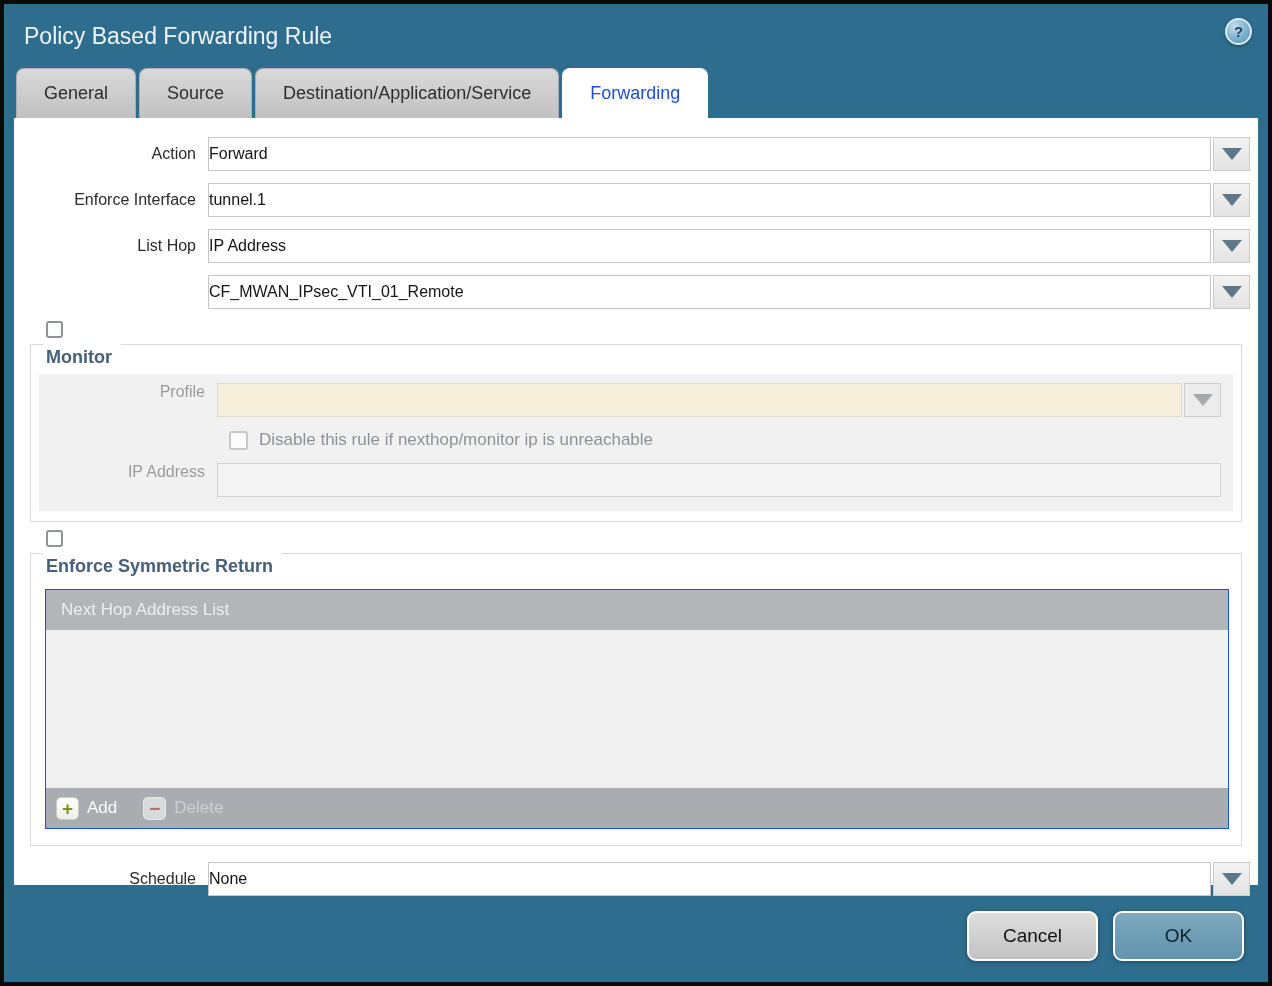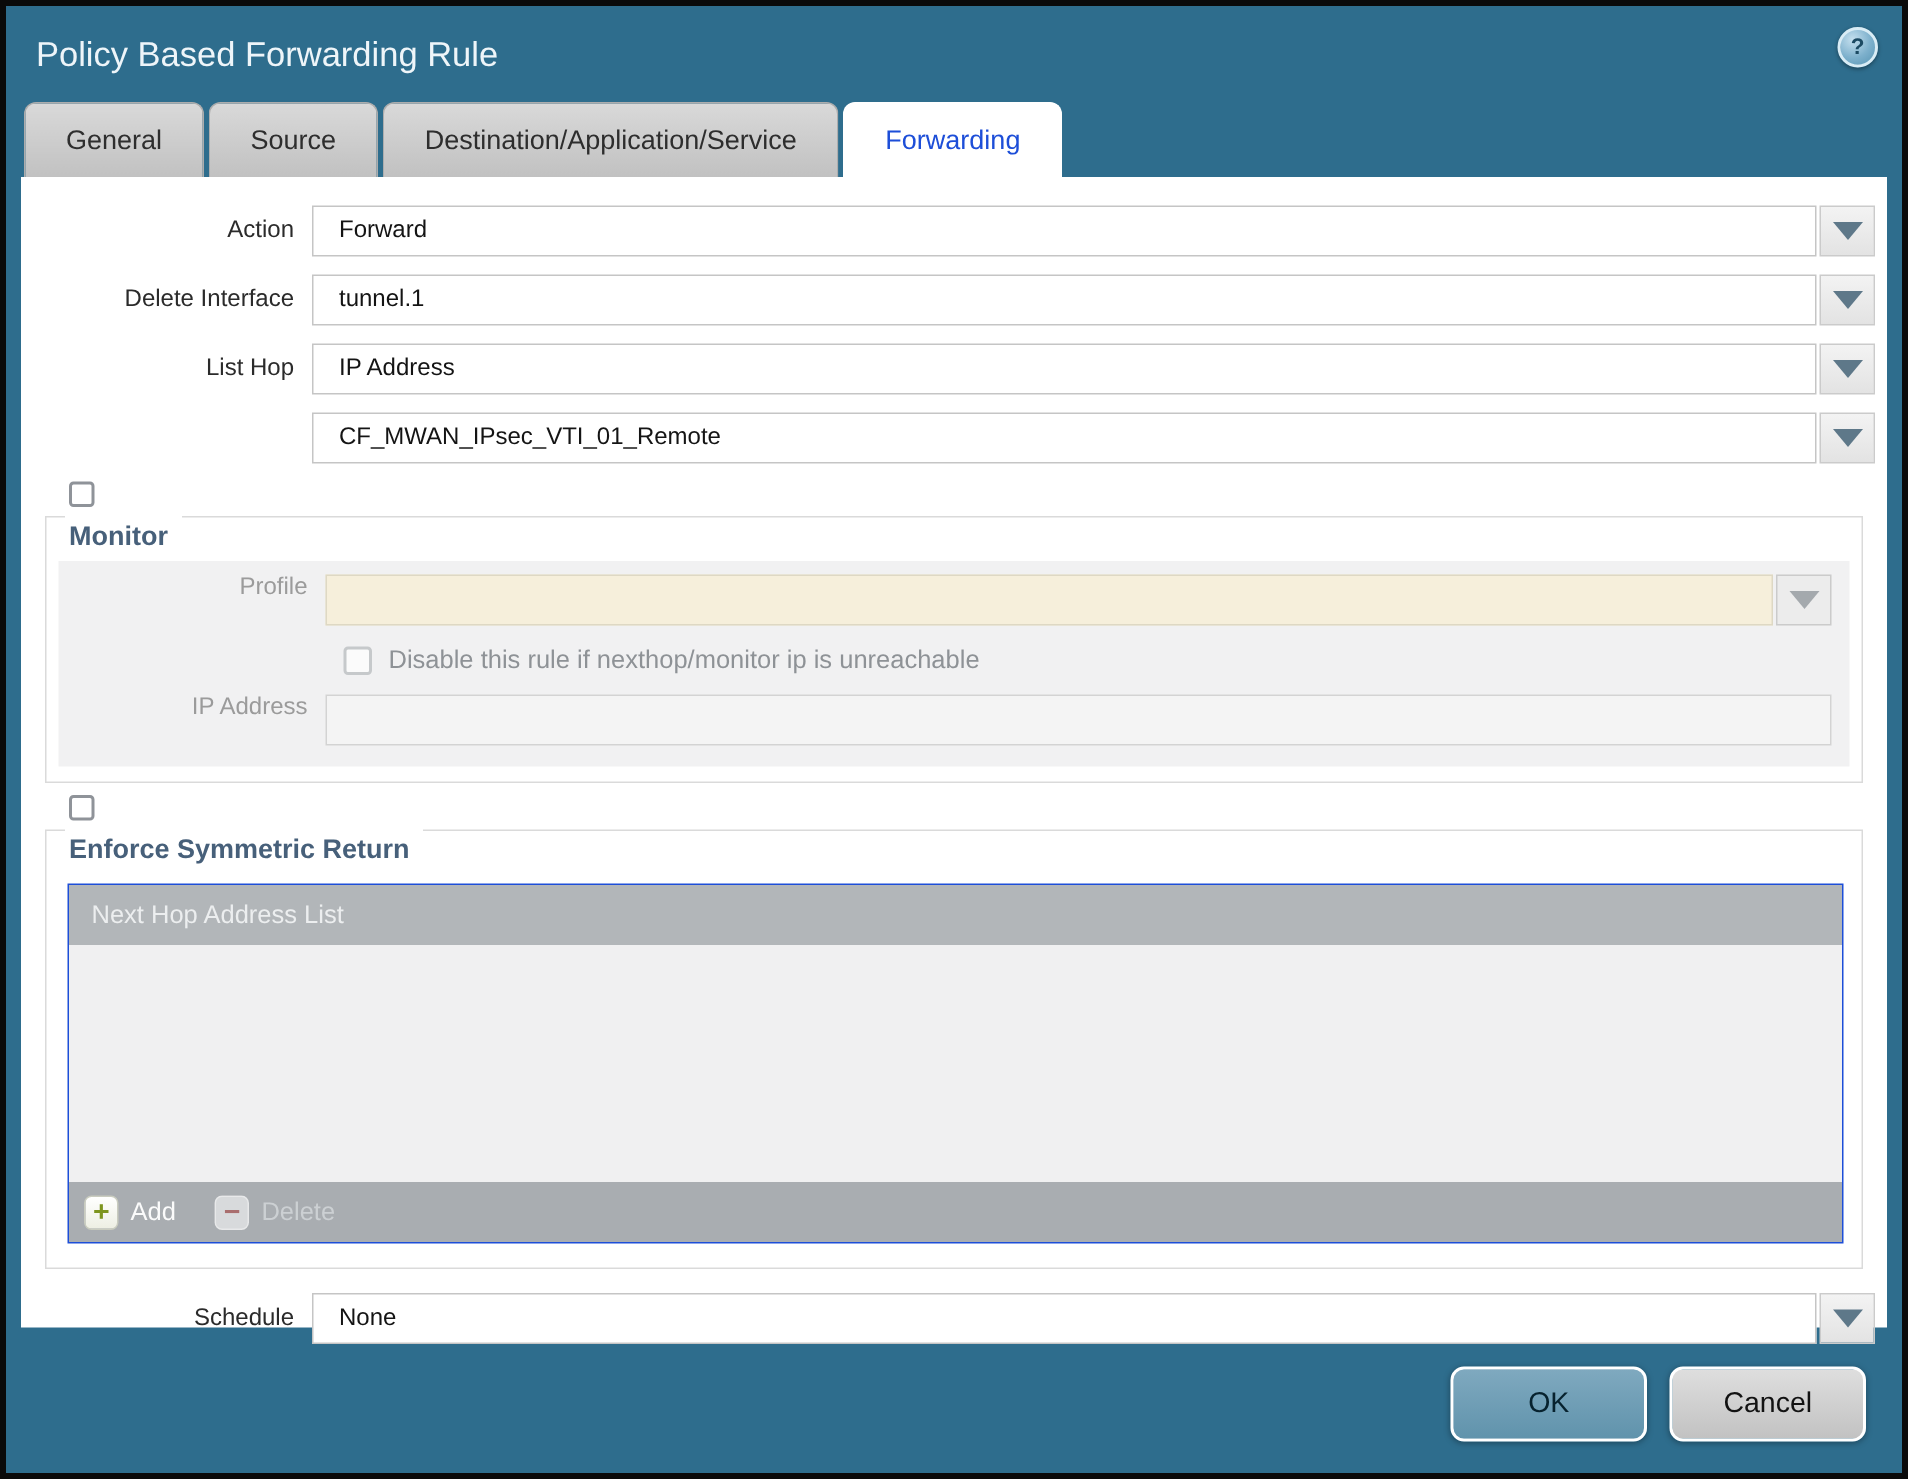--- a/index.html
+++ b/index.html
@@ -67,21 +67,21 @@
   .flabel {
     width:180px; flex-shrink:0;
     text-align:right; padding-right:12px;
     font-size:16px; color:#2b2b2b;
   }
   .select { flex:1; display:flex; align-items:stretch; height:34px; }
   .sval {
     flex:1; background:#fff;
     border:1px solid #c5c5c5;
     display:flex; align-items:center;
-    padding:0 17px; font-size:16px; color:#141414;
+    padding:0 0; font-size:16px; color:#141414;
     white-space:nowrap; overflow:hidden;
   }
   .sbtn {
     width:37px; margin-left:2px;
     background:linear-gradient(#f3f3f3,#e3e3e3);
     border:1px solid #cbcbcb;
     display:flex; align-items:center; justify-content:center;
     cursor:pointer;
   }
   .arrow {
@@ -198,21 +198,21 @@
       <div class="flabel">Action</div>
       <div class="select">
         <div class="sval">Forward</div>
         <div class="sbtn">
           <span class="arrow"></span>
         </div>
       </div>
     </div>
 
     <div class="frow">
-      <div class="flabel">Delete Interface</div>
+      <div class="flabel">Enforce Interface</div>
       <div class="select">
         <div class="sval">tunnel.1</div>
         <div class="sbtn">
           <span class="arrow"></span>
         </div>
       </div>
     </div>
 
     <div class="frow">
       <div class="flabel">List Hop</div>
@@ -287,17 +287,17 @@
         <div class="sval">None</div>
         <div class="sbtn">
           <span class="arrow"></span>
         </div>
       </div>
     </div>
 
   </div>
 
   <div class="button-bar">
+    <div class="btn cancel">Cancel</div>
     <div class="btn ok">OK</div>
-    <div class="btn cancel">Cancel</div>
   </div>
 
 </div>
 
 </body></html>

